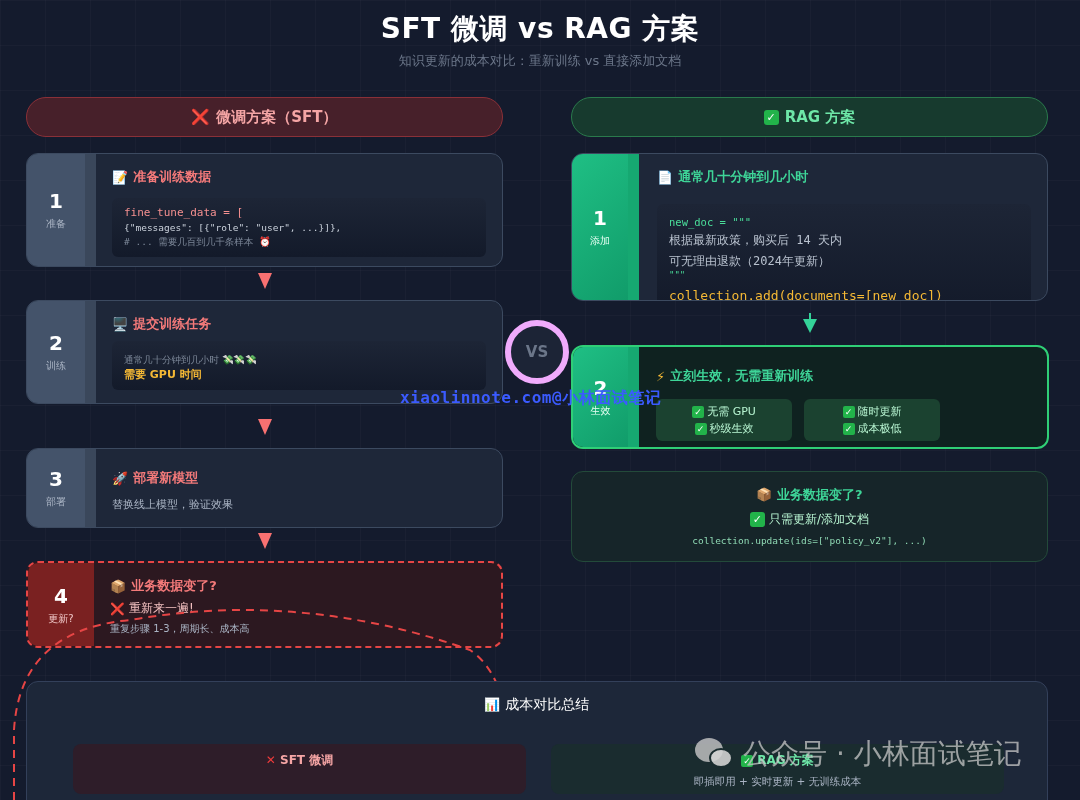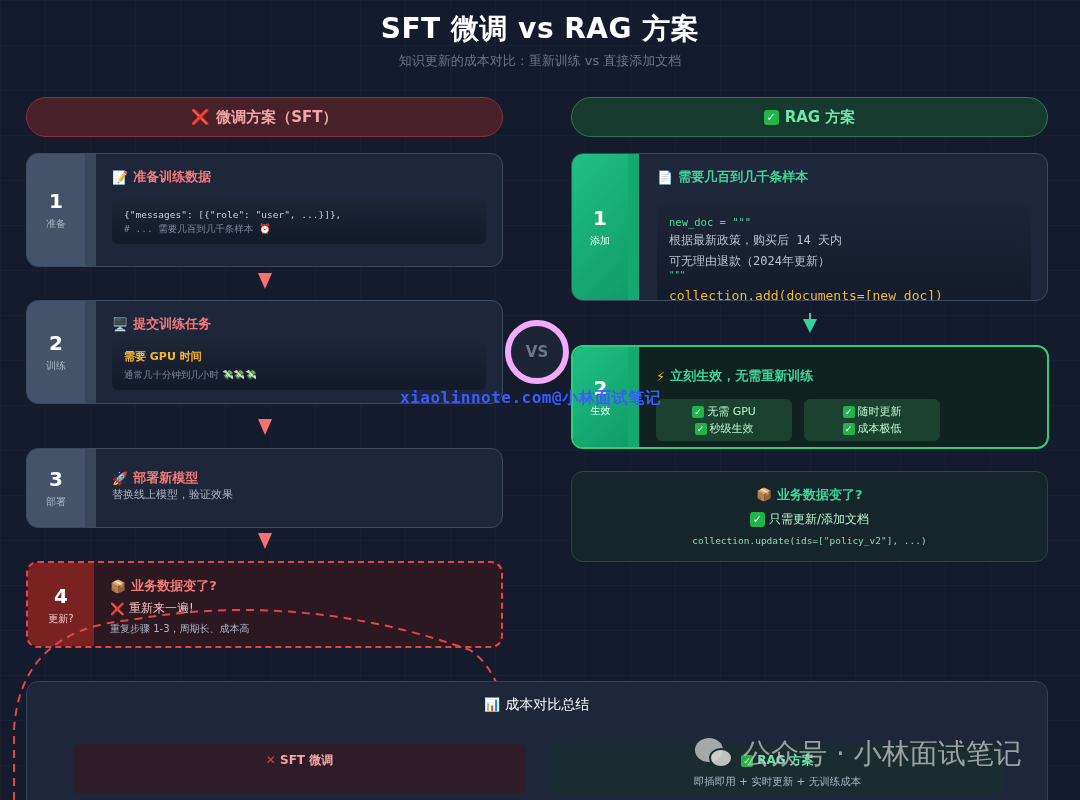--- a/index.html
+++ b/index.html
@@ -50,21 +50,21 @@
   .step .head { font-size: 13px; font-weight: bold; display: flex; align-items: center; gap: 5px; }
   .sft-step .head { color: #f47a7a; }
   .rag-step .head { color: #3ed598; }
   .codebox {
     margin-top: 12px; background: linear-gradient(180deg, #1d2536 0%, #131a2a 100%);
     border-radius: 6px; padding: 8px 12px;
   }
   .code-l1 { font-size: 11px; color: #f59090; }
   .code-l2 { font-size: 9.5px; color: #cbd2dc; margin-top: 3px; }
   .code-l3 { font-size: 9.5px; color: #7d8899; margin-top: 3px; }
-  .plain { font-size: 11px; color: #aab4c4; }
+  .plain { font-size: 11px; color: #aab4c4; margin-top: 10px; }
 
   .arrow-down {
     position: absolute; width: 0; height: 0;
     border-left: 7px solid transparent; border-right: 7px solid transparent;
     border-top: 16px solid #f87171;
   }
   .arrow-green {
     position: absolute; width: 2px; height: 18px; background: #34d399;
   }
   .arrow-green::after {
@@ -171,41 +171,42 @@
   <div class="badge">
     <span class="num">1</span>
     <span class="lbl">准备</span>
   </div>
   <div class="body">
     <div class="head">
       <span class="emoji">📝</span>
       <span>准备训练数据</span>
     </div>
     <div class="codebox mono">
+      <div class="code-l1">fine_tune_data = [</div>
       <div class="code-l2">{"messages": [{"role": "user", ...}]},</div>
       <div class="code-l3"># ... 需要几百到几千条样本 ⏰</div>
     </div>
   </div>
 </div>
 
 <div class="arrow-down" style="left:258px; top:273px;"></div>
 
 <div class="step sft-step" style="left:26px; top:300px; width:477px; height:104px;">
   <div class="badge">
     <span class="num">2</span>
     <span class="lbl">训练</span>
   </div>
   <div class="body">
     <div class="head">
       <span class="emoji">🖥️</span>
       <span>提交训练任务</span>
     </div>
     <div class="codebox" style="margin-top:8px;">
+      <div style="font-size:9.5px; color:#7d8899; margin-top:5px;">通常几十分钟到几小时 💸💸💸</div>
       <div style="font-size:11px; color:#f5b935; font-weight:bold;">需要 GPU 时间</div>
-      <div style="font-size:9.5px; color:#7d8899; margin-top:5px;">通常几十分钟到几小时 💸💸💸</div>
     </div>
   </div>
 </div>
 
 <div class="arrow-down" style="left:258px; top:419px;"></div>
 
 <div class="step sft-step" style="left:26px; top:448px; width:477px; height:80px;">
   <div class="badge">
     <span class="num">3</span>
     <span class="lbl">部署</span>
@@ -246,21 +247,21 @@
 <div class="vs">VS</div>
 
 <div class="step rag-step" style="left:571px; top:153px; width:477px; height:148px;">
   <div class="badge" style="width:56px; flex-basis:56px;">
     <span class="num">1</span>
     <span class="lbl">添加</span>
   </div>
   <div class="body" style="padding-left:29px;">
     <div class="head">
       <span class="emoji">📄</span>
-      <span>需要几百到几千条样本</span>
+      <span>通常几十分钟到几小时</span>
     </div>
     <div class="codebox mono" style="margin-top:18px; padding:12px 12px 8px;">
       <div class="code-g">new_doc = """</div>
       <div class="code-w">根据最新政策，购买后 14 天内</div>
       <div class="code-w">可无理由退款（2024年更新）</div>
       <div class="code-g" style="font-size:9px;">"""</div>
       <div class="code-y">collection.add(documents=[new_doc])</div>
     </div>
   </div>
 </div>

